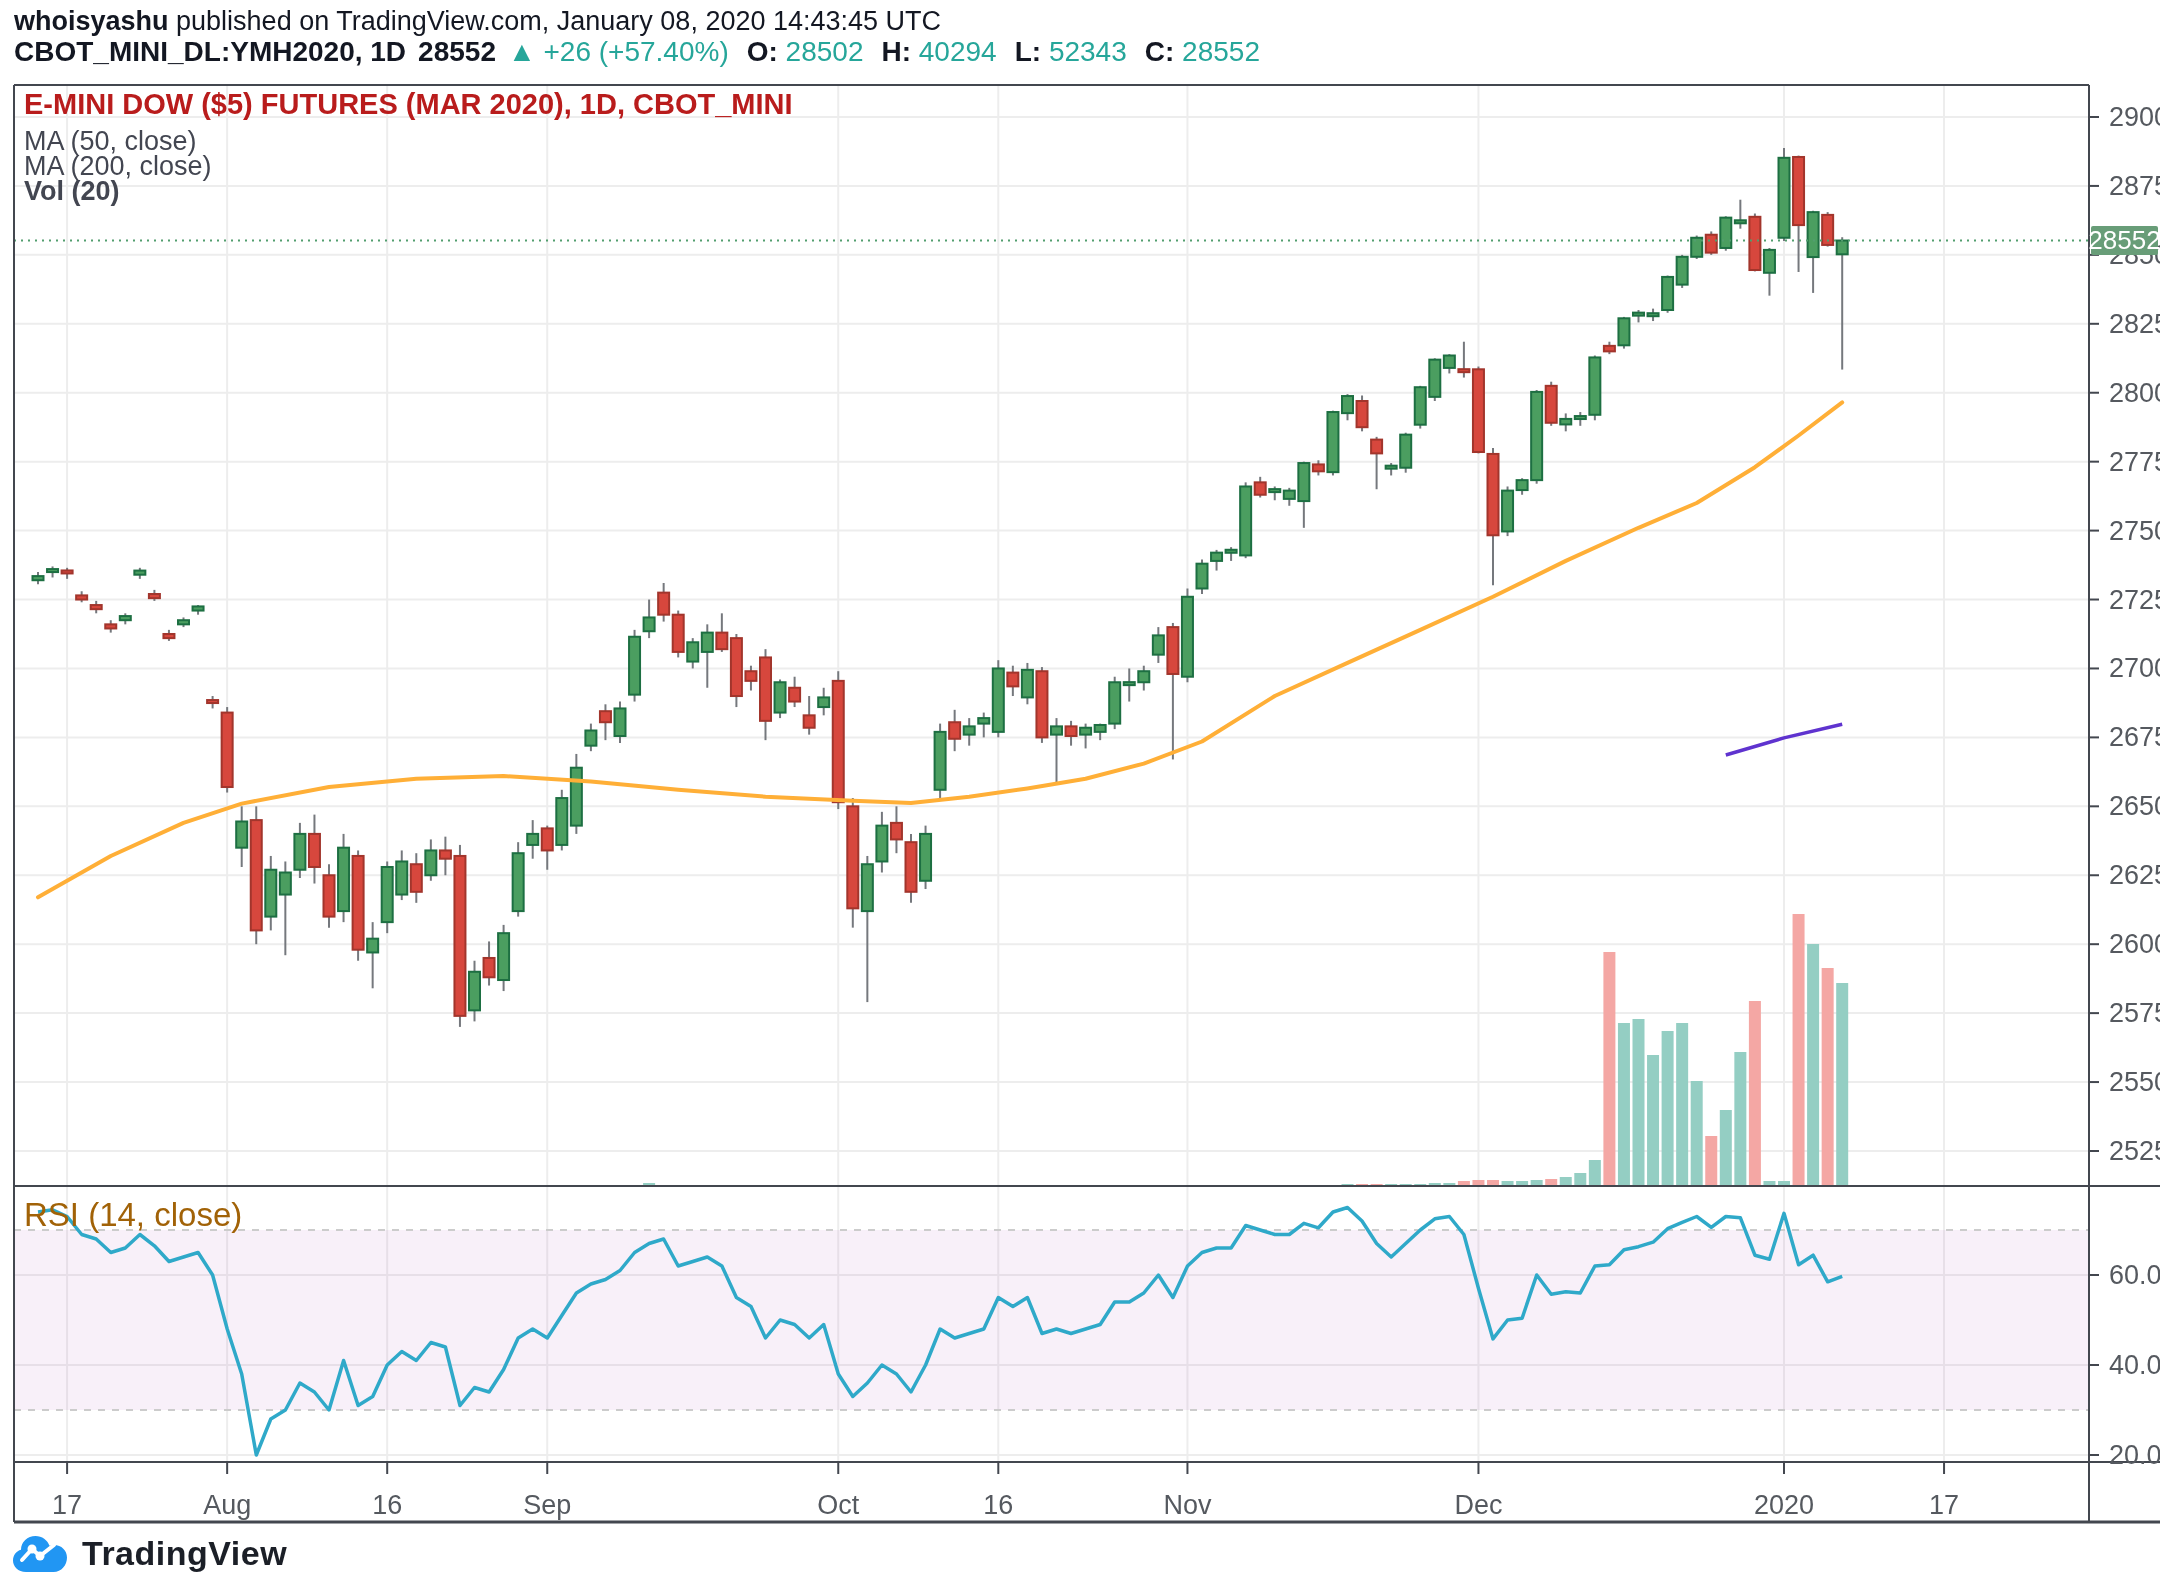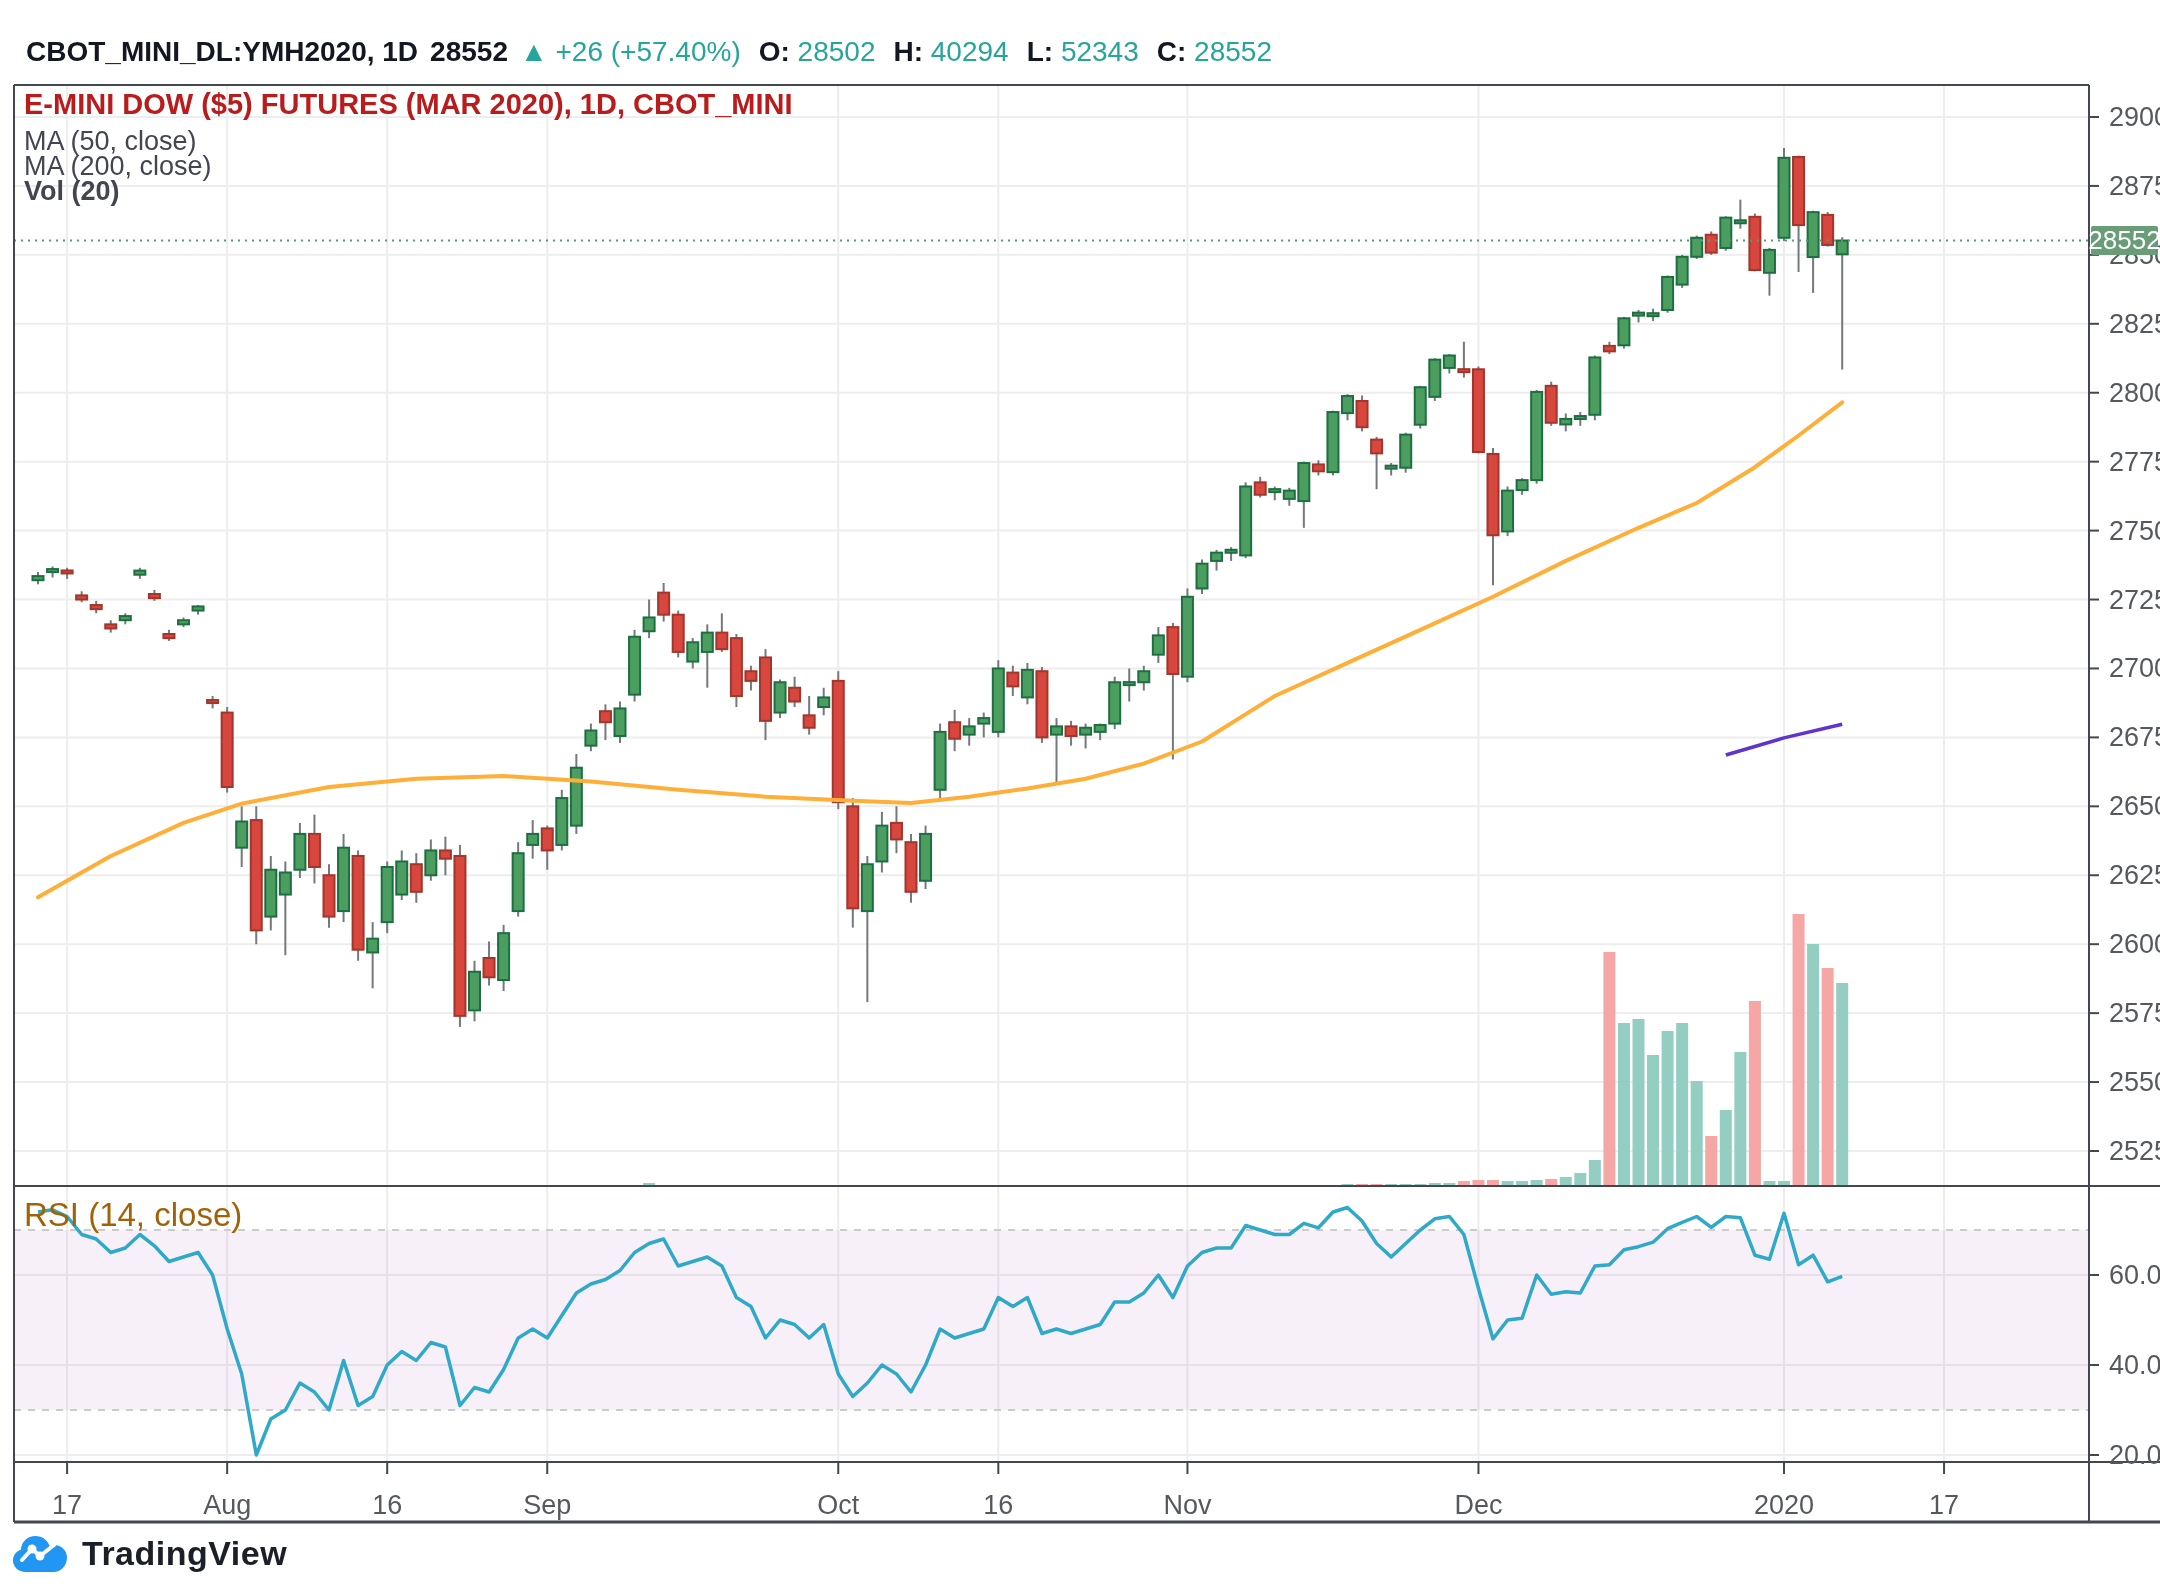--- a/index.html
+++ b/index.html
@@ -2,21 +2,21 @@
 <html><head>
 <meta charset="utf-8">
 <style>
   html,body{margin:0;padding:0;background:#ffffff;}
   body{font-family:"Liberation Sans", sans-serif; -webkit-font-smoothing:antialiased;}
   #stage{position:relative;width:2160px;height:1596px;background:#fff;overflow:hidden;}
   #chart-svg{position:absolute;left:0;top:0;}
   .hdr{position:absolute;left:14px;color:#131722;white-space:nowrap;}
   #hdr-line1{top:6px;font-size:27px;}
   #hdr-line1 b{font-weight:700;}
-  #hdr-line2{top:36px;font-size:28px;display:flex;align-items:baseline;gap:12px;margin-left:12px;}
+  #hdr-line2{top:36px;font-size:28px;display:flex;align-items:baseline;gap:12px;}
   #hdr-line2 .sym{font-weight:700;}
   #hdr-line2 .px{font-weight:600;}
   #hdr-line2 .teal{color:#26a69a;}
   #hdr-line2 .olabel{font-weight:700;margin-left:6px;}
   .legend{position:absolute;left:24px;color:#434651;white-space:nowrap;}
   #legend-title{top:88px;font-size:29px;font-weight:700;color:#b91c1c;}
   .legend-item{font-size:27px;}
   #legend-ma50{top:126px;}
   #legend-ma200{top:151px;}
   #legend-vol{top:176px;font-weight:bold;}
@@ -425,20 +425,23 @@
         <text x="1187.45" y="1514" font-size="27" fill="#55595f" text-anchor="middle">Nov</text>
         <line x1="1478.45" y1="1462" x2="1478.45" y2="1474" stroke="#43474f" stroke-width="2"></line>
         <text x="1478.45" y="1514" font-size="27" fill="#55595f" text-anchor="middle">Dec</text>
         <line x1="1784" y1="1462" x2="1784" y2="1474" stroke="#43474f" stroke-width="2"></line>
         <text x="1784" y="1514" font-size="27" fill="#55595f" text-anchor="middle">2020</text>
         <line x1="1944.0500000000002" y1="1462" x2="1944.0500000000002" y2="1474" stroke="#43474f" stroke-width="2"></line>
         <text x="1944.0500000000002" y="1514" font-size="27" fill="#55595f" text-anchor="middle">17</text>
       </g>
     </svg>
 
+  <div id="hdr-line1" class="hdr">
+    <b>whoisyashu</b><span> published on TradingView.com, January 08, 2020 14:43:45 UTC</span>
+  </div>
   <div id="hdr-line2" class="hdr">
     <span class="sym">CBOT_MINI_DL:YMH2020, 1D</span>
     <span class="px">28552</span>
     <span class="teal">▲ +26 (+57.40%)</span>
     <span><b class="olabel">O:</b> <span class="teal">28502</span></span>
     <span><b class="olabel">H:</b> <span class="teal">40294</span></span>
     <span><b class="olabel">L:</b> <span class="teal">52343</span></span>
     <span><b class="olabel">C:</b> <span class="teal">28552</span></span>
   </div>
 

